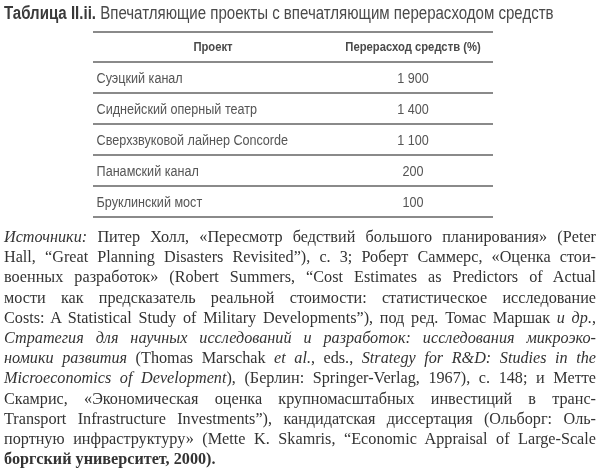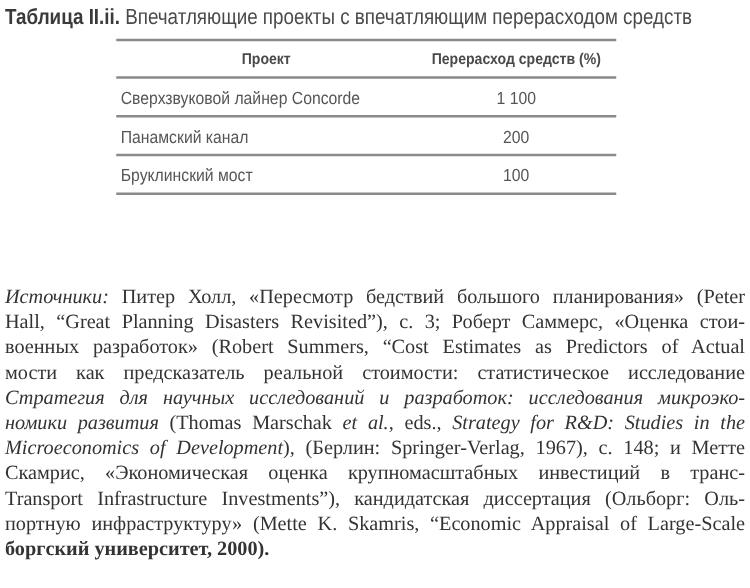--- a/index.html
+++ b/index.html
@@ -54,38 +54,47 @@
   <span class="label">Таблица II.ii.</span>
   <span>Впечатляющие проекты с впечатляющим перерасходом средств</span>
 </div>
 
 <div class="table">
   <div class="row header">
     <div class="cell-name">Проект</div>
     <div class="cell-val">Перерасход средств (%)</div>
   </div>
   <div class="row">
+    <div class="cell-name">Суэцкий канал</div>
+    <div class="cell-val">1 900</div>
+  </div>
+  <div class="row">
+    <div class="cell-name">Сиднейский оперный театр</div>
+    <div class="cell-val">1 400</div>
+  </div>
+  <div class="row">
     <div class="cell-name">Сверхзвуковой лайнер Concorde</div>
     <div class="cell-val">1 100</div>
   </div>
   <div class="row">
     <div class="cell-name">Панамский канал</div>
     <div class="cell-val">200</div>
   </div>
   <div class="row">
     <div class="cell-name">Бруклинский мост</div>
     <div class="cell-val">100</div>
   </div>
 </div>
 
 <div class="sources" id="sources">
     <span class="line"><i>Источники:</i><span> Питер Холл, «Пересмотр бедствий большого планирования» (Peter</span></span>
     <span class="line"><span>Hall, “Great Planning Disasters Revisited”), с. 3; Роберт Саммерс, «Оценка стои-</span></span>
     <span class="line"><span>военных разработок» (Robert Summers, “Cost Estimates as Predictors of Actual</span></span>
     <span class="line"><span>мости как предсказатель реальной стоимости: статистическое исследование</span></span>
+    <span class="line"><span>Costs: A Statistical Study of Military Developments”), под ред. Томас Маршак </span><i>и др.</i><span>,</span></span>
     <span class="line"><i>Стратегия для научных исследований и разработок: исследования микроэко-</i></span>
     <span class="line"><i>номики развития</i><span> (Thomas Marschak </span><i>et al.</i><span>, eds., </span><i>Strategy for R&amp;D: Studies in the</i></span>
     <span class="line"><i>Microeconomics of Development</i><span>), (Берлин: Springer-Verlag, 1967), с. 148; и Метте</span></span>
     <span class="line"><span>Скамрис, «Экономическая оценка крупномасштабных инвестиций в транс-</span></span>
     <span class="line"><span>Transport Infrastructure Investments”), кандидатская диссертация (Ольборг: Оль-</span></span>
     <span class="line"><span>портную инфраструктуру» (Mette K. Skamris, “Economic Appraisal of Large-Scale</span></span>
     <span class="line last"><span>боргский университет, 2000).</span></span>
   </div>
 
 </body></html>

